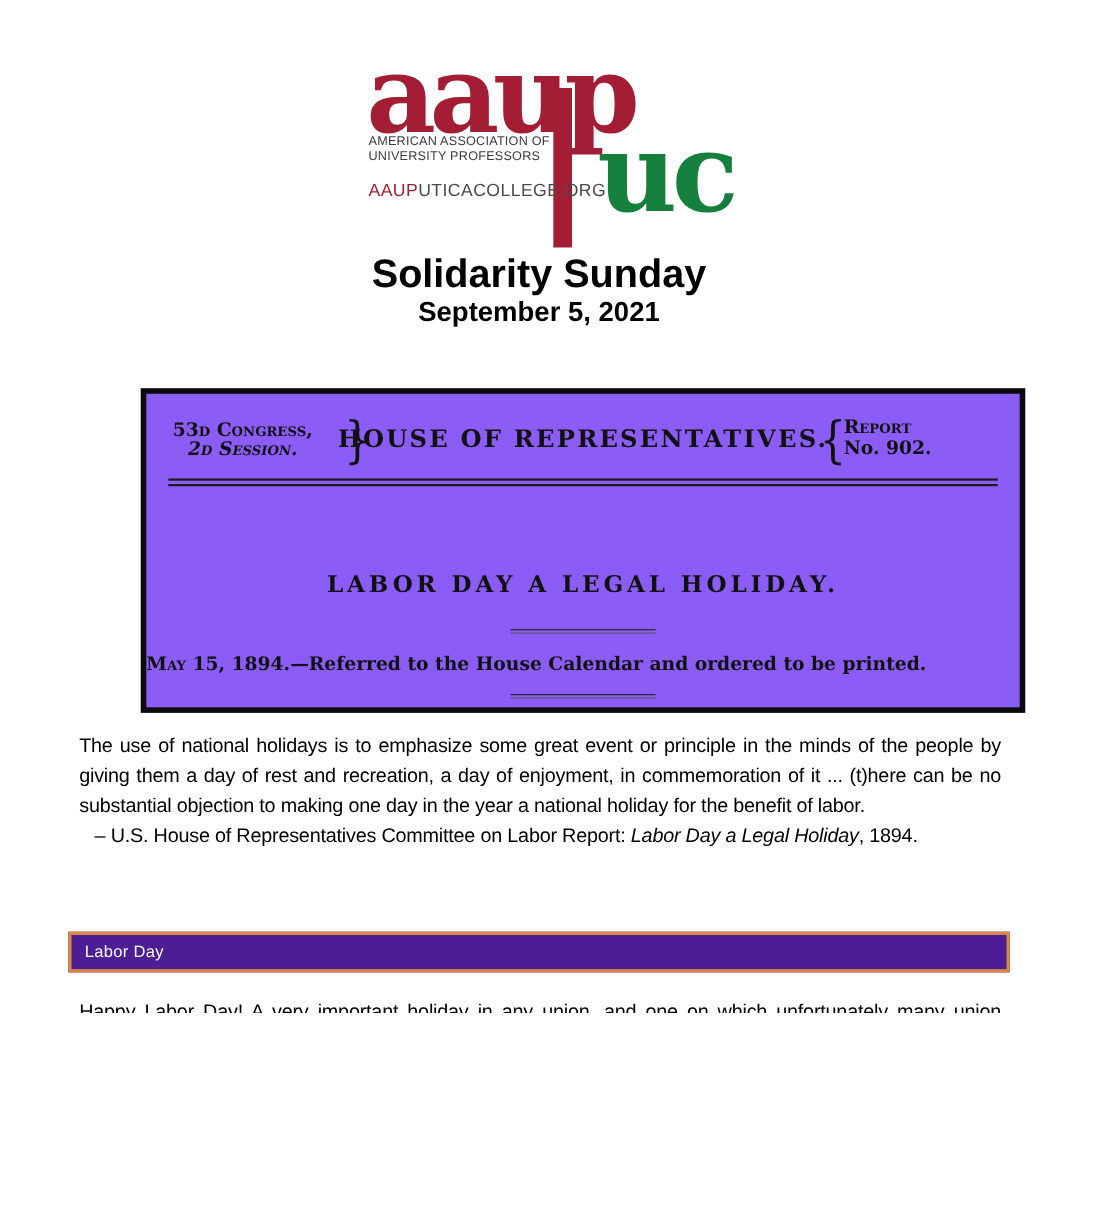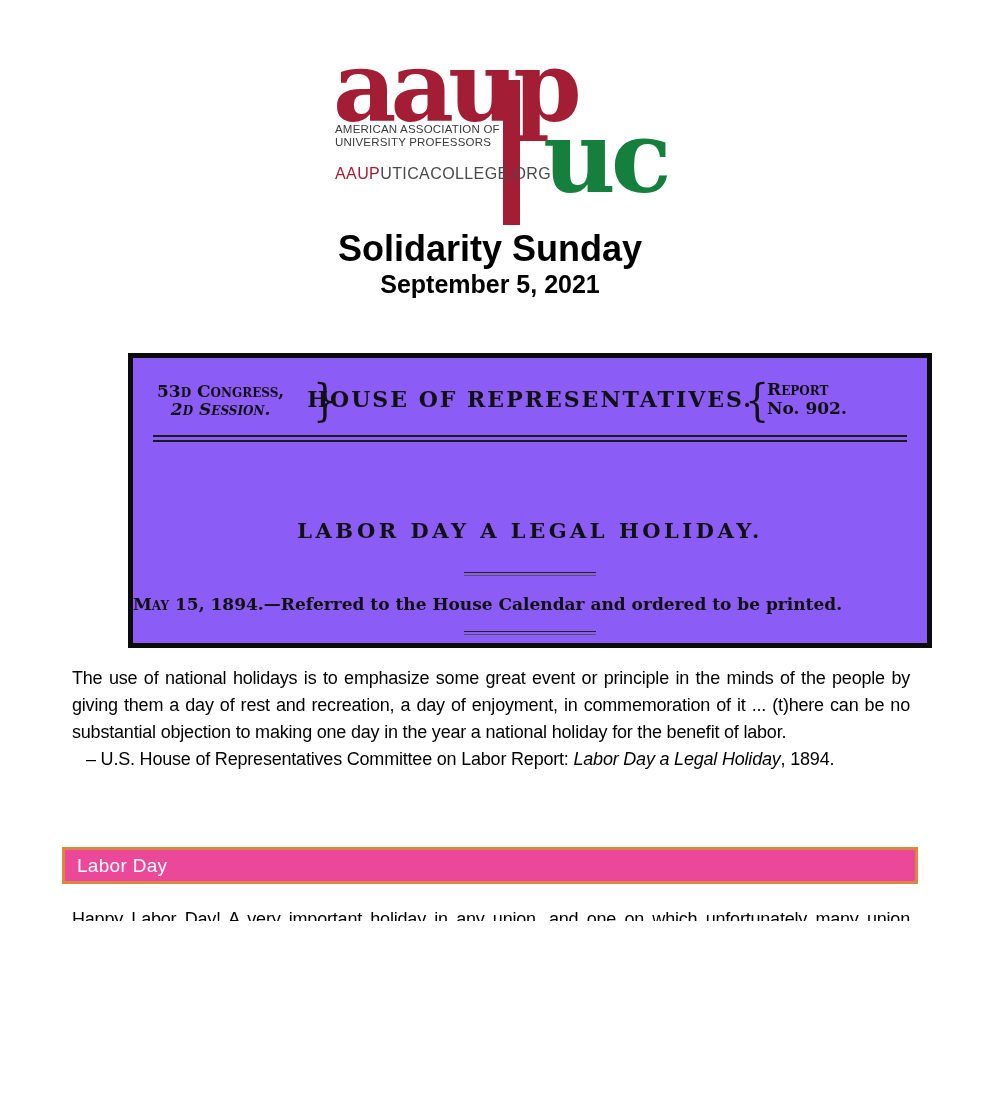--- a/index.html
+++ b/index.html
@@ -71,23 +71,23 @@
   
   .quote{position:absolute;left:72px;top:665px;width:838px;
     font-size:18px;line-height:27px;letter-spacing:-0.2px;}
   .quote .qtext{text-align:justify;}
   .quote .attr{margin-top:0;text-indent:14px;}
   .quote .attr .it{font-style:italic;}
 
   
   .banner{
     position:absolute;left:62px;top:847px;width:856px;height:37px;
-    box-sizing:border-box;background:#ec4899;border:3px solid #D98745;
+    box-sizing:border-box;background:#4c1d95;border:3px solid #D98745;
     display:flex;align-items:center;padding-left:12px;
-    color:#FBFDFE;font-size:19px;letter-spacing:0.3px;font-weight:normal;
+    color:#FBFDFE;font-size:15px;letter-spacing:0.3px;font-weight:normal;
   }
 
   
   .bodytext{position:absolute;left:72px;top:906px;width:838px;
     font-size:18px;line-height:27px;letter-spacing:-0.2px;text-align:justify;}
 </style>
 </head>
 <body>
 
 <div class="page">

